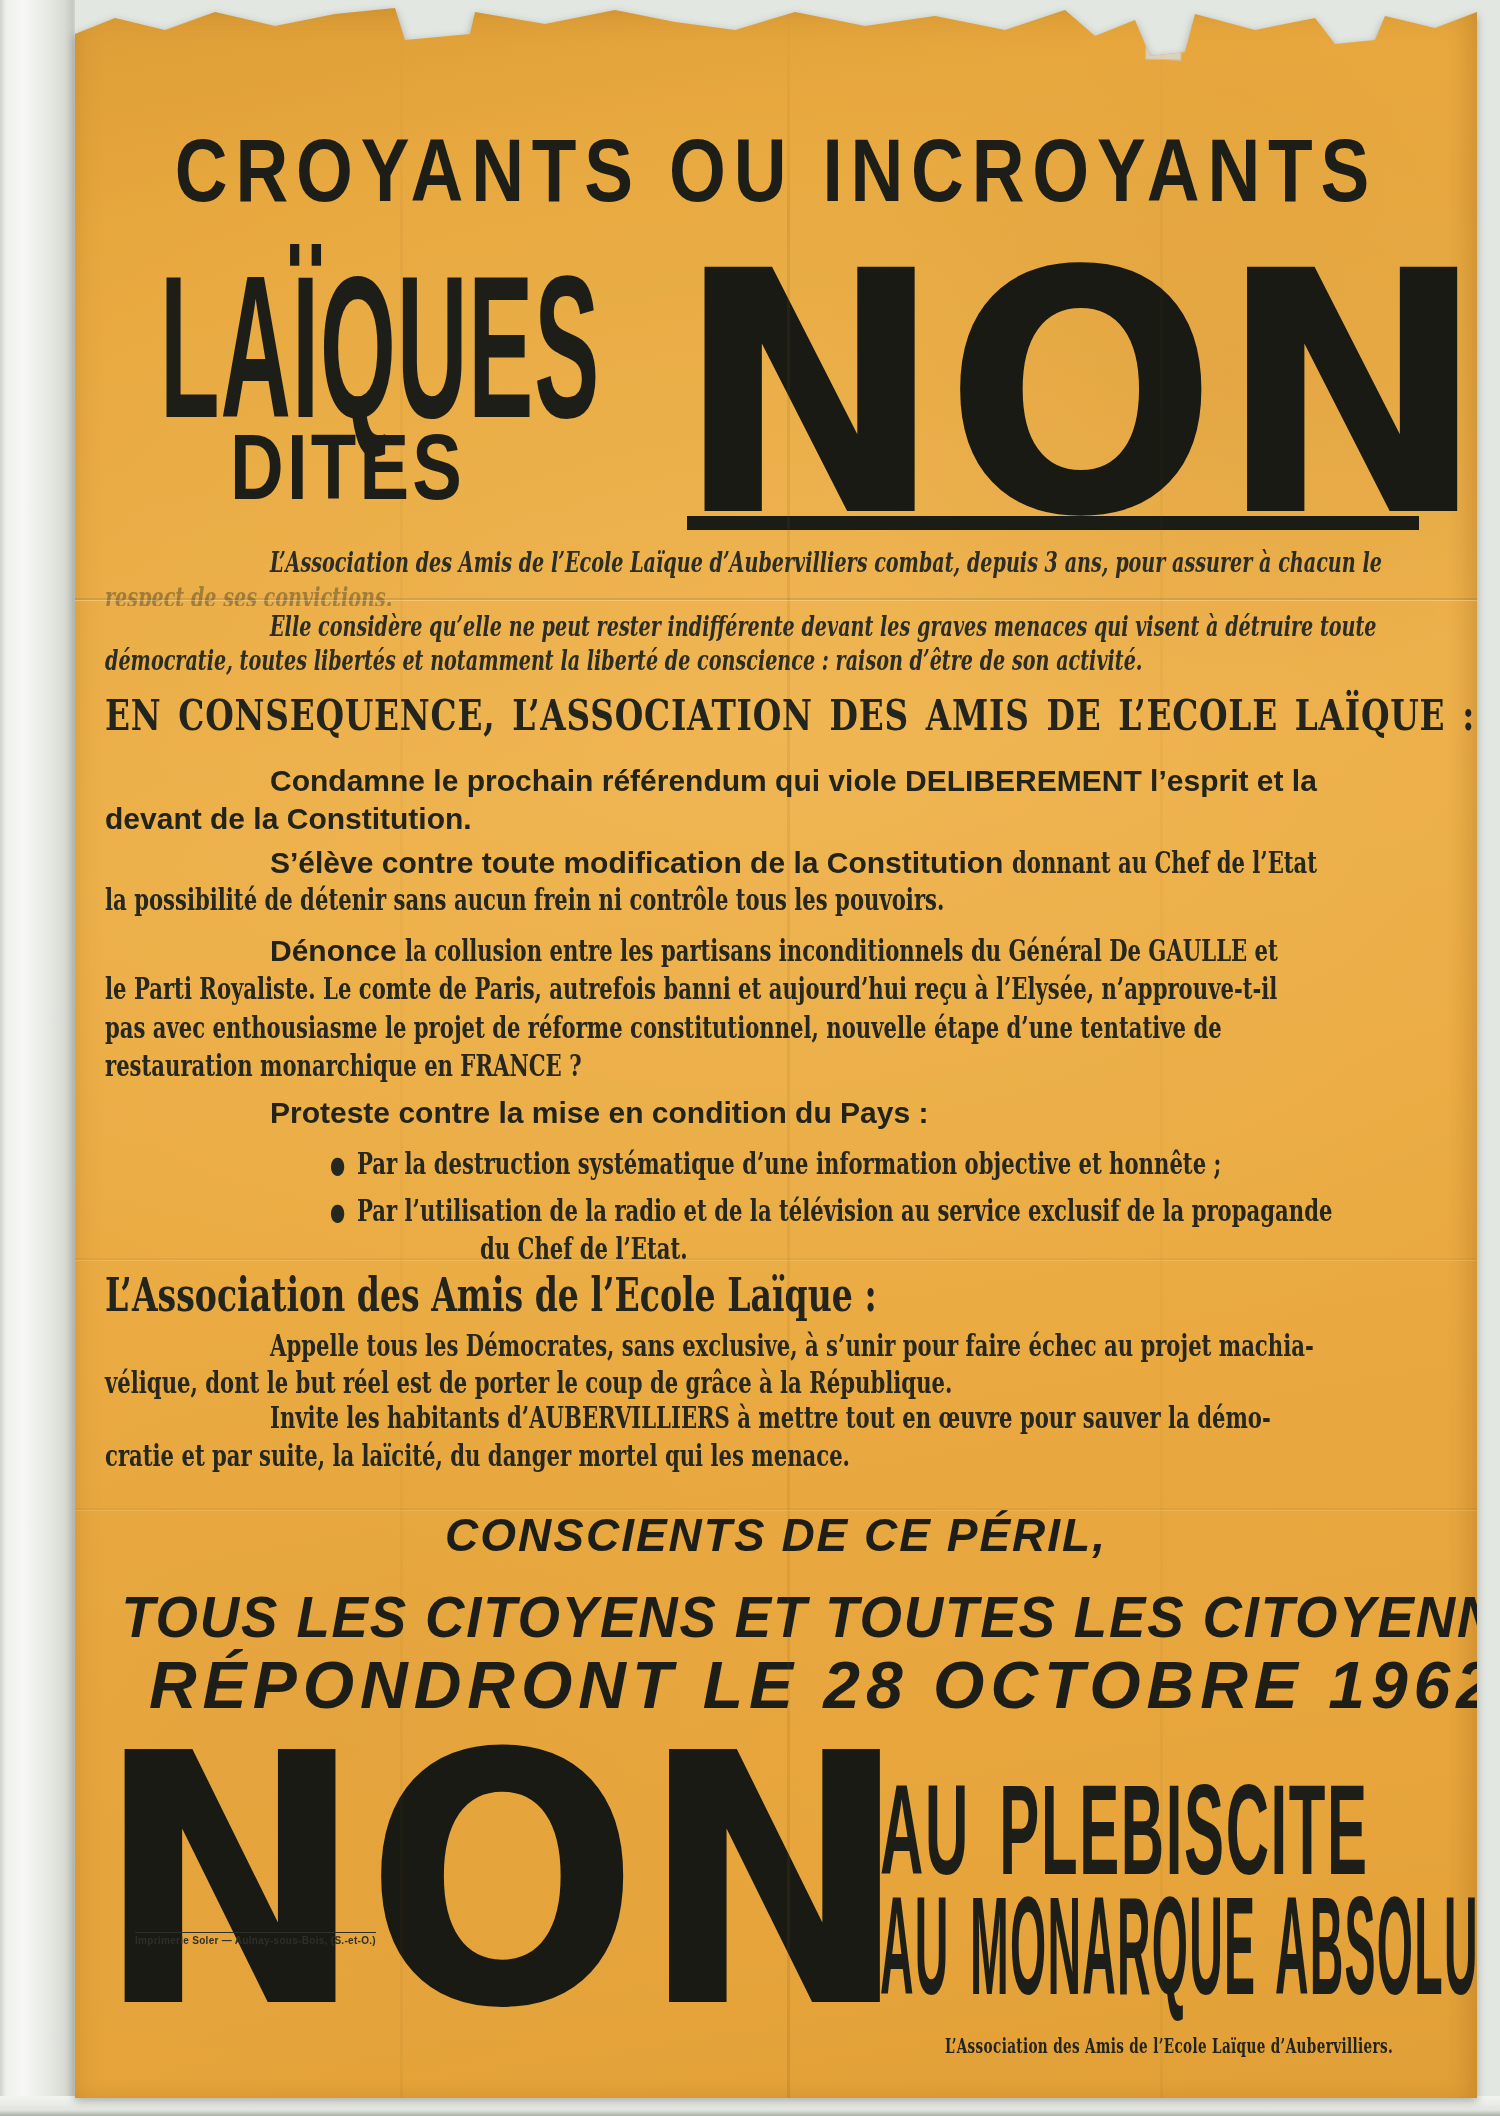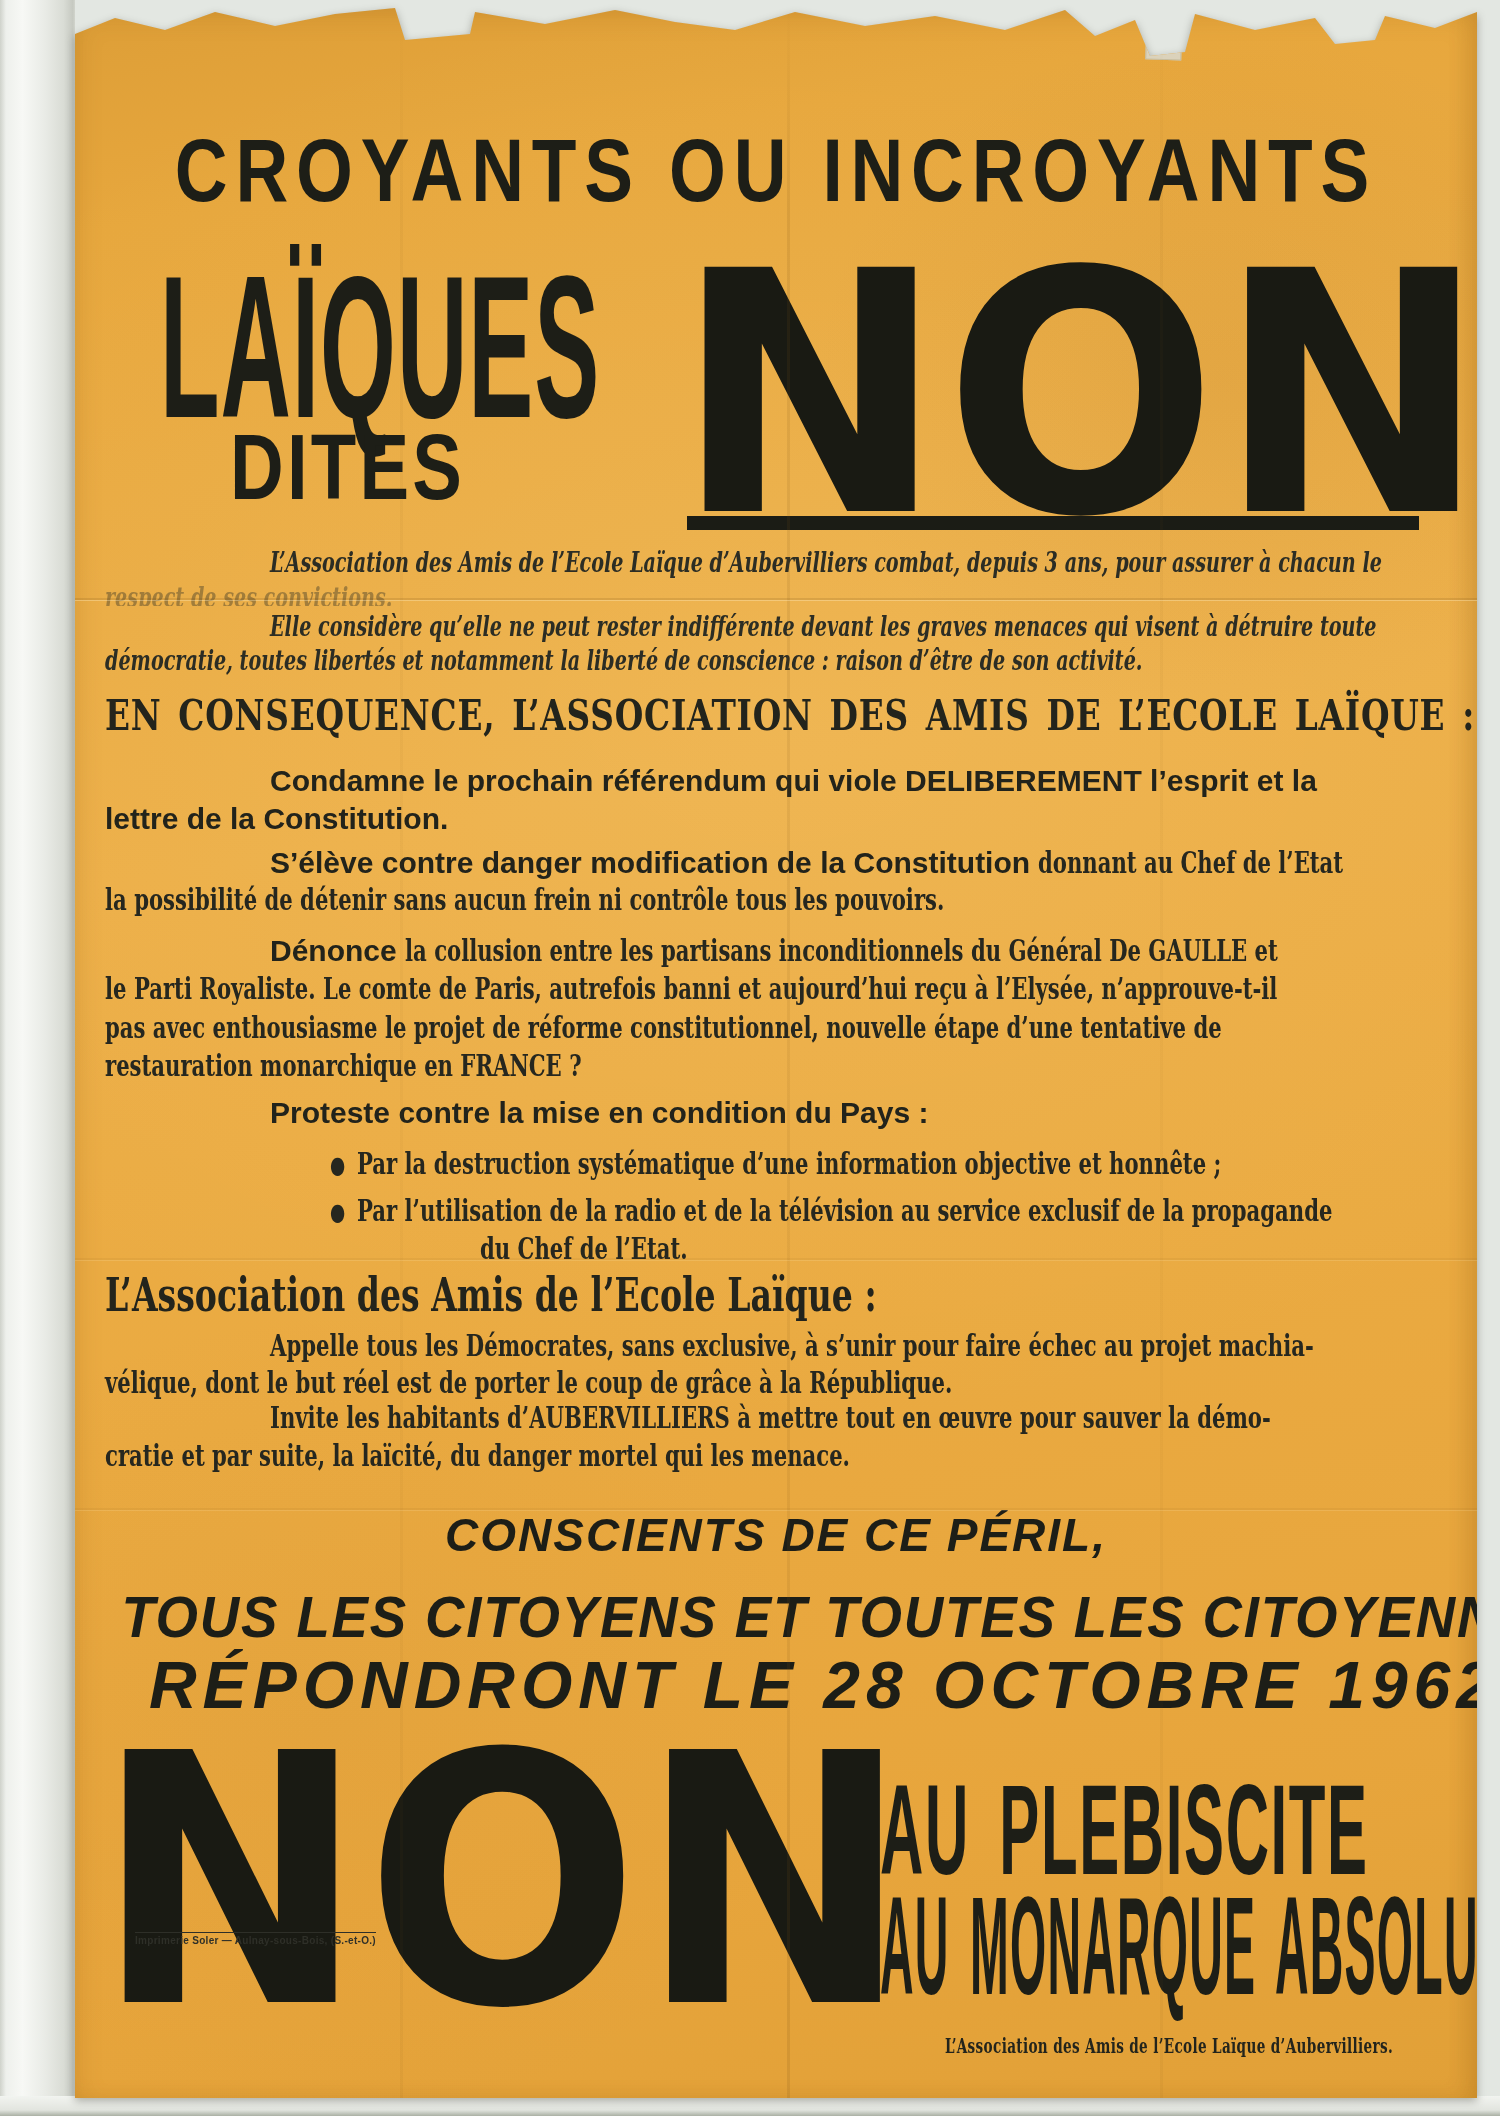--- a/index.html
+++ b/index.html
@@ -96,24 +96,24 @@
       <div class="non-underline"></div>
 
       <div class="abs it" style="top:549px;left:195px;">L’Association des Amis de l’Ecole Laïque d’Aubervilliers combat, depuis 3 ans, pour assurer à chacun le</div>
       <div class="abs it faded" style="top:584px;left:30px;">respect de ses convictions.</div>
       <div class="abs it" style="top:613px;left:195px;">Elle considère qu’elle ne peut rester indifférente devant les graves menaces qui visent à détruire toute</div>
       <div class="abs it" style="top:647px;left:30px;">démocratie, toutes libertés et notamment la liberté de conscience : raison d’être de son activité.</div>
 
       <div class="abs conseq">EN CONSEQUENCE, L’ASSOCIATION DES AMIS DE L’ECOLE LAÏQUE :</div>
 
       <div class="abs sans" style="top:766px;left:195px;">Condamne le prochain référendum qui viole DELIBEREMENT l’esprit et la</div>
-      <div class="abs sans" style="top:804px;left:30px;">lettre de la Constitution.</div>
+      <div class="abs sans" style="top:804px;left:30px;">devant de la Constitution.</div>
 
       <div class="abs" style="top:848px;left:195px;">
-        <span class="sans">S’élève contre danger modification de la Constitution </span><span class="srf-in">donnant au Chef de l’Etat</span>
+        <span class="sans">S’élève contre toute modification de la Constitution </span><span class="srf-in">donnant au Chef de l’Etat</span>
       </div>
       <div class="abs srf" style="top:886px;left:30px;">la possibilité de détenir sans aucun frein ni contrôle tous les pouvoirs.</div>
 
       <div class="abs" style="top:936px;left:195px;">
         <span class="sans">Dénonce </span><span class="srf-in">la collusion entre les partisans inconditionnels du Général De GAULLE et</span>
       </div>
       <div class="abs srf" style="top:975px;left:30px;">le Parti Royaliste. Le comte de Paris, autrefois banni et aujourd’hui reçu à l’Elysée, n’approuve-t-il</div>
       <div class="abs srf" style="top:1014px;left:30px;">pas avec enthousiasme le projet de réforme constitutionnel, nouvelle étape d’une tentative de</div>
       <div class="abs srf" style="top:1052px;left:30px;">restauration monarchique en FRANCE ?</div>
 

